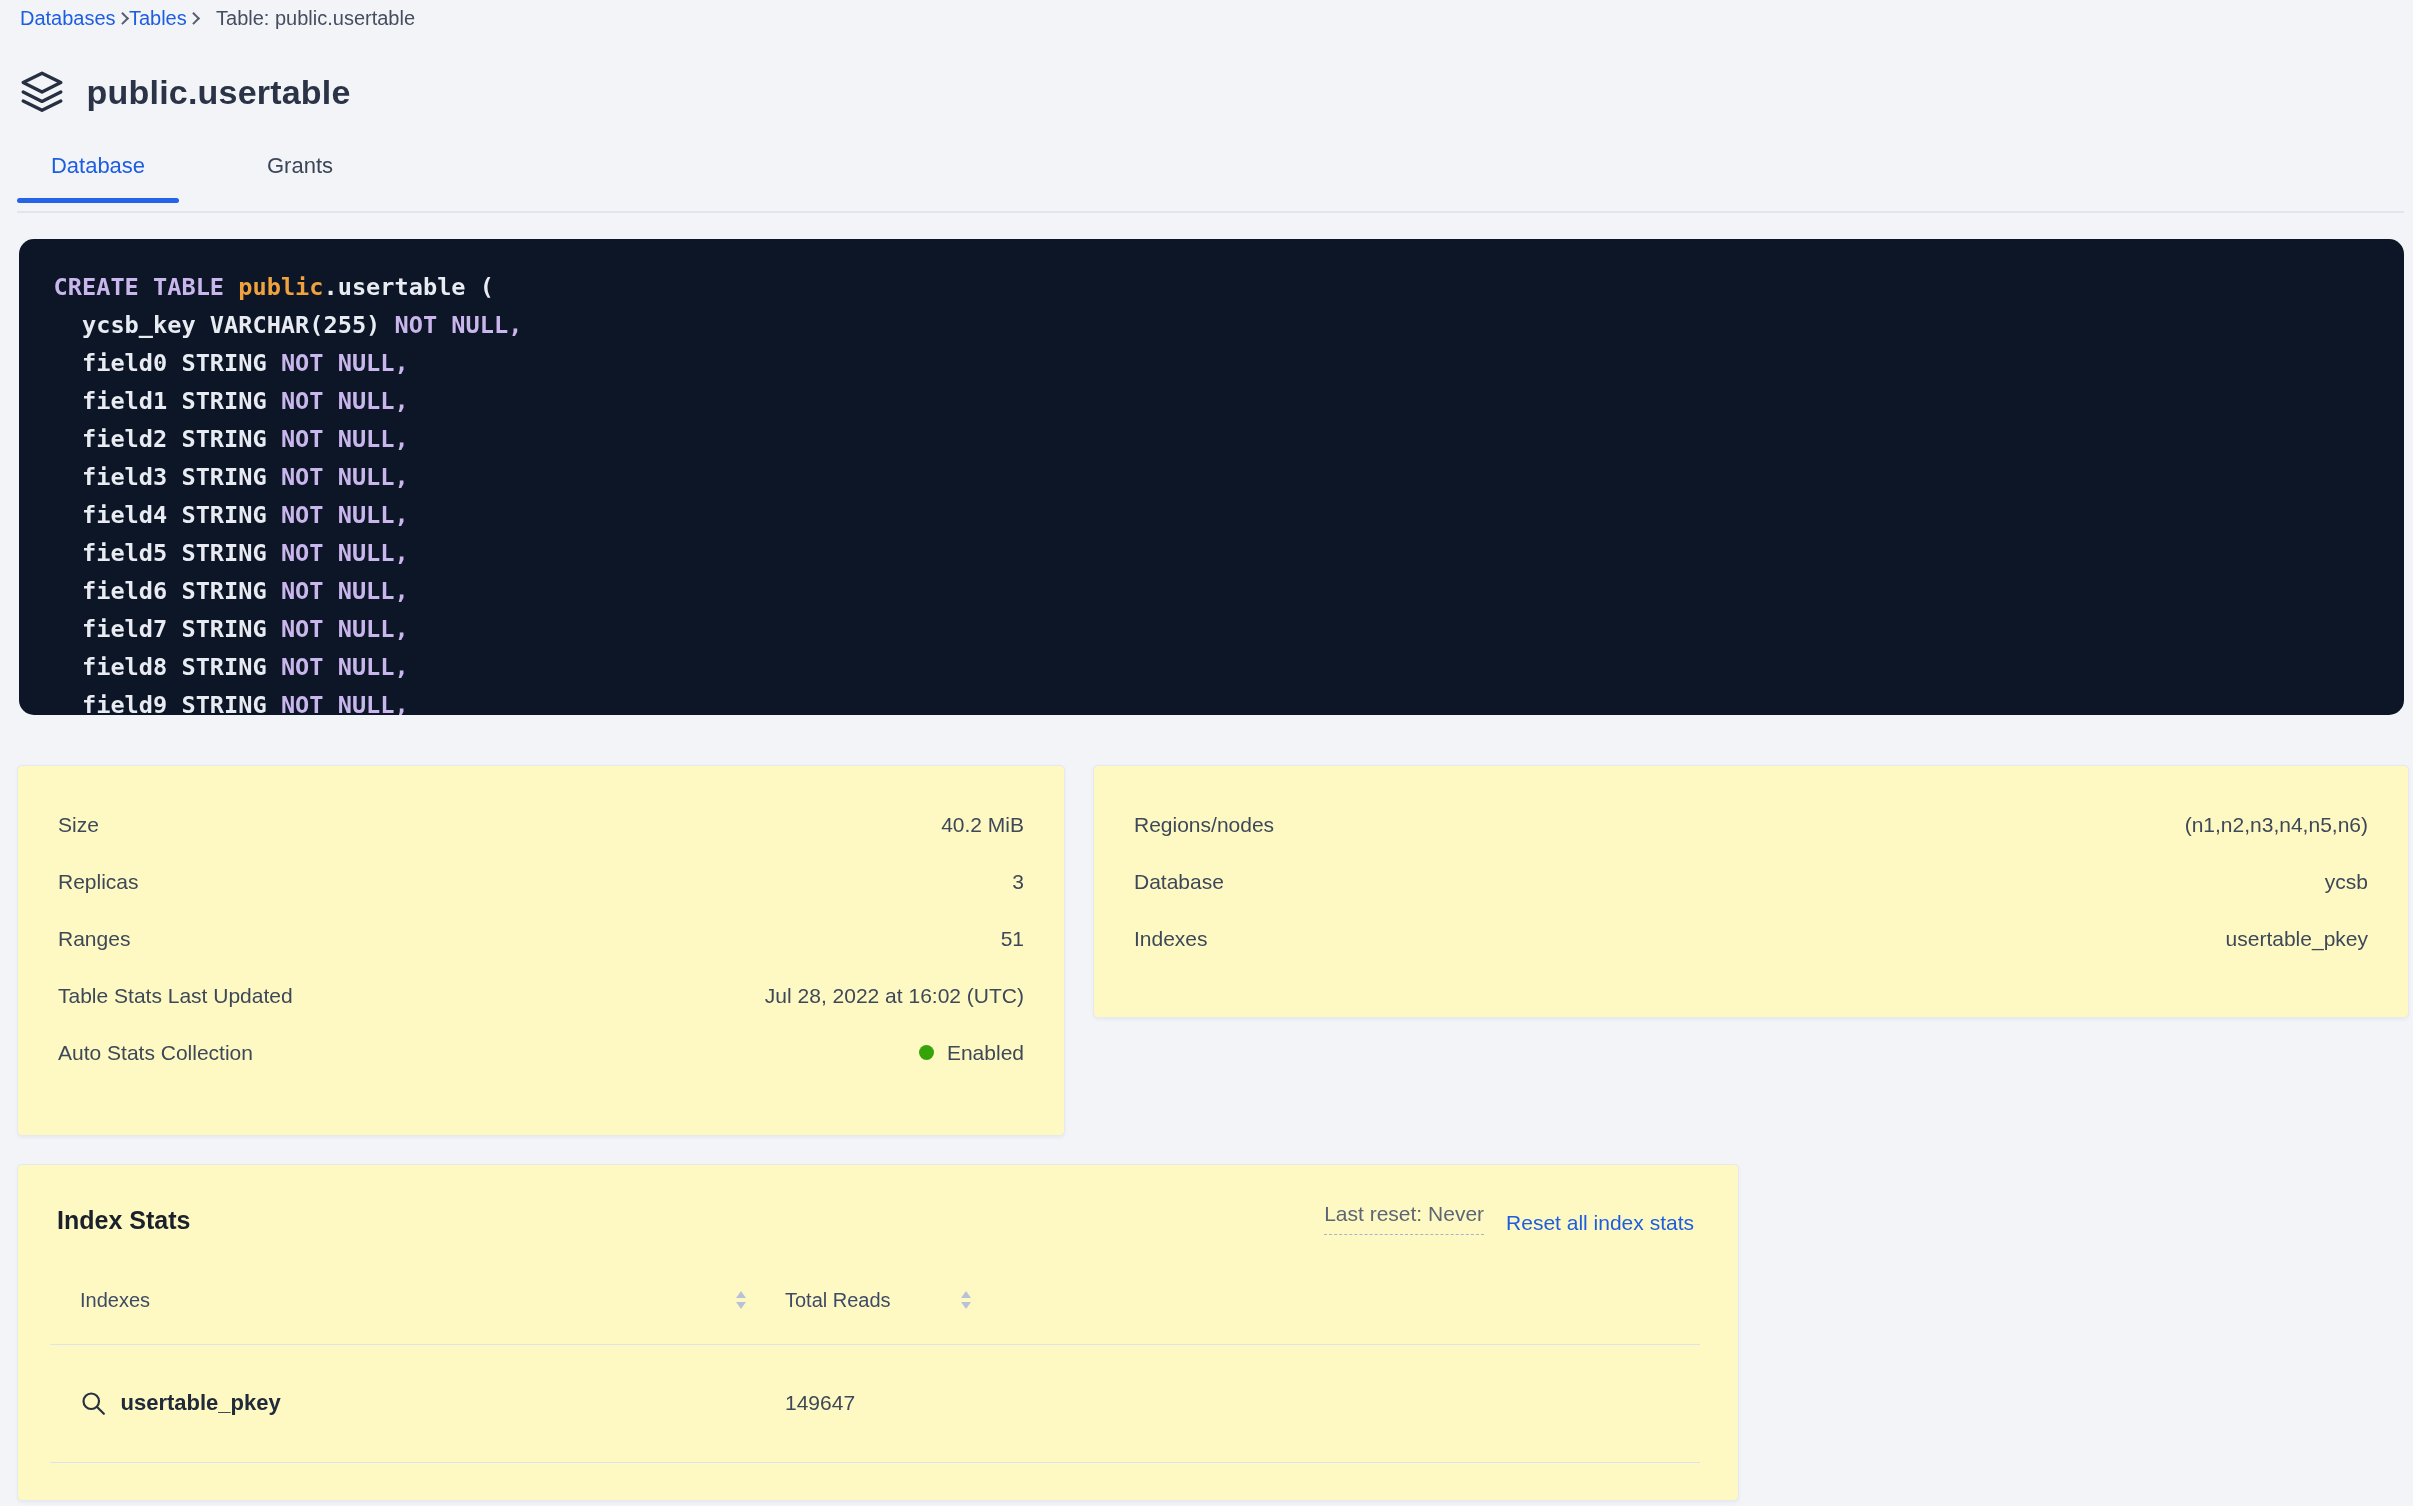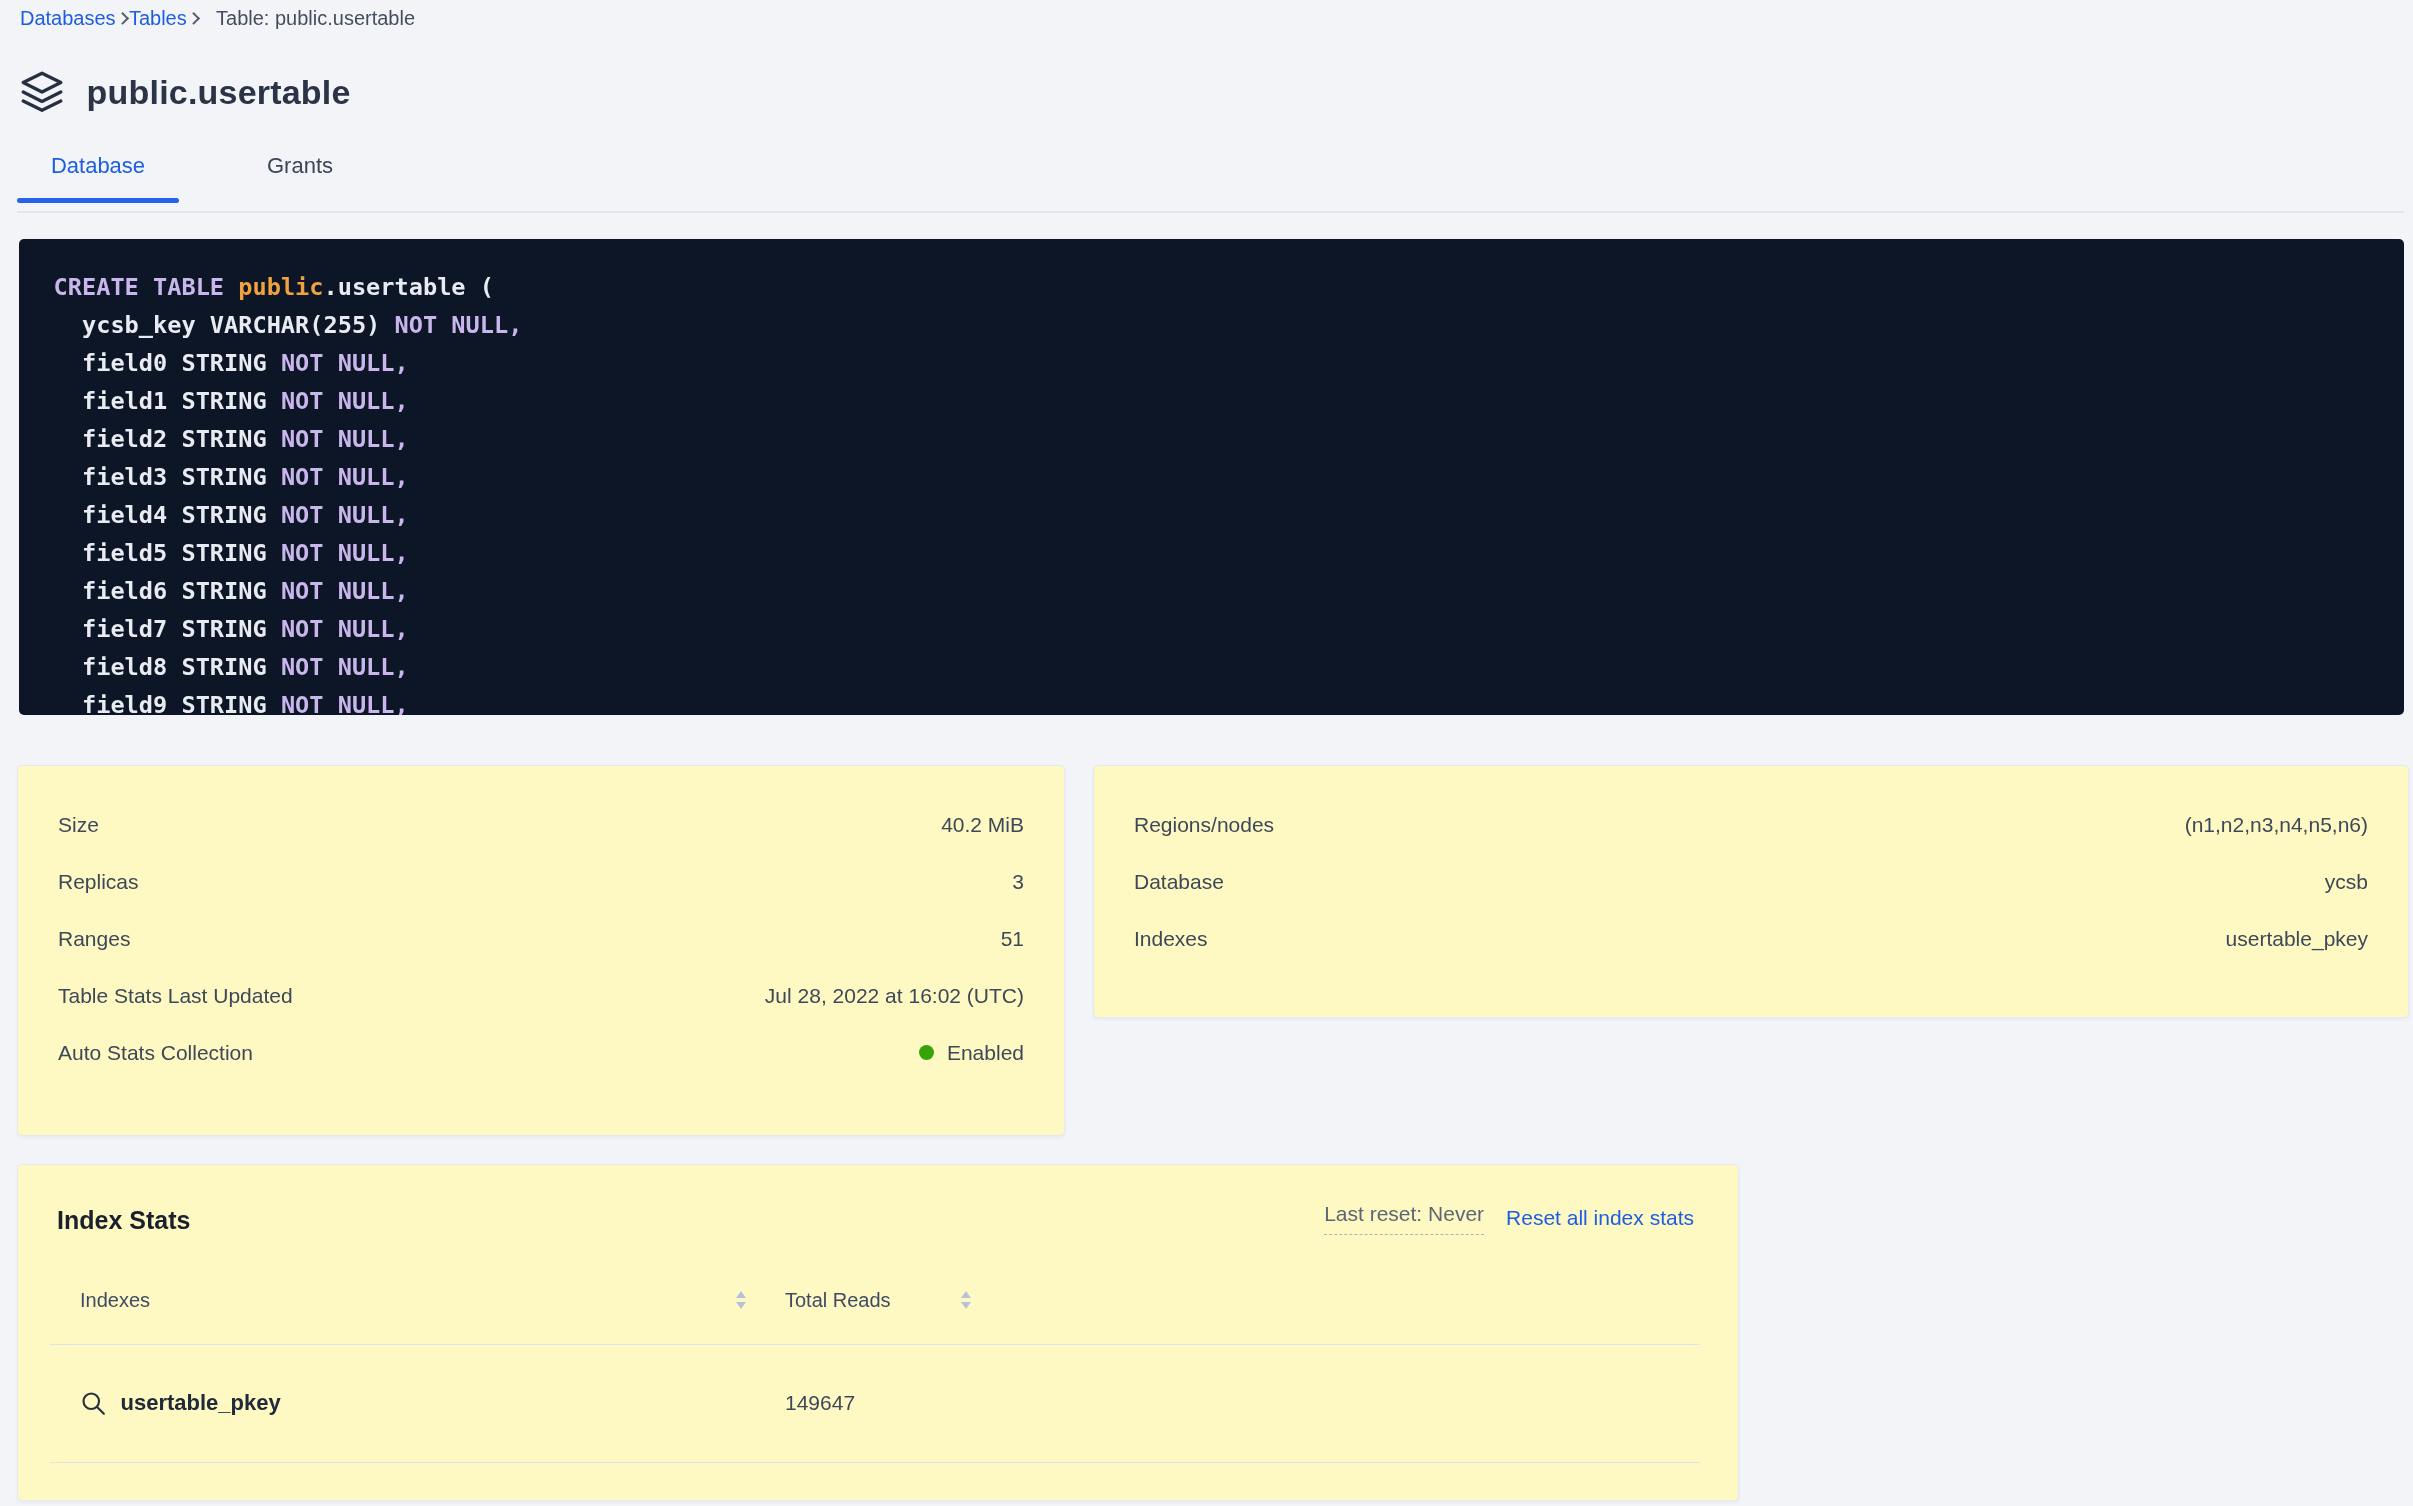--- a/index.html
+++ b/index.html
@@ -55,21 +55,21 @@
   }
   .tab-track {
     position:absolute; left:17px; top:211px; width:2387px; height:1.7px;
     background:#e2e5eb; z-index:1;
   }
 
   
   .code-card {
     position:absolute; left:18.6px; top:239px;
     width:2385px; height:476px;
-    background:#0d1626; border-radius:5px;
+    background:#0d1626; border-radius:15px;
     padding:29px 25px 0 35px;
     overflow:hidden;
   }
   .code-card pre {
     font-family:"DejaVu Sans Mono", monospace;
     font-weight:bold; font-size:23.6px; line-height:38px;
     white-space:pre; color:#e8ecf2;
   }
   .code-line { height:38px; }
   .tok-kw { color:#c9b6ec; }
@@ -95,21 +95,21 @@
     background:#36a30b; margin-right:12.6px; display:inline-block;
   }
 
   
   .card-index { left:17px; top:1164px; width:1722px; height:337px; }
   .index-head {
     display:flex; align-items:flex-end; justify-content:space-between;
     padding:37px 44px 0 39px;
   }
   .index-title { font-size:25px; font-weight:bold; color:#1a202c; }
-  .index-head-right { display:flex; align-items:center; gap:22px; font-size:21px; }
+  .index-head-right { display:flex; align-items:flex-end; gap:22px; font-size:21px; }
   .last-reset {
     color:#5d6675;
     border-bottom:1.7px dashed #a9b3c4; padding-bottom:7.6px;
   }
   .reset-link { color:#1d5de2; }
 
   .itable { margin:22px 38px 0 32px; }
   .t-head { display:flex; align-items:center; height:88px; border-bottom:1.7px solid #dfe3ec; }
   .t-row  { display:flex; align-items:center; height:118px; border-bottom:1.7px solid #dde2eb; }
   .cell { display:flex; align-items:center; }

